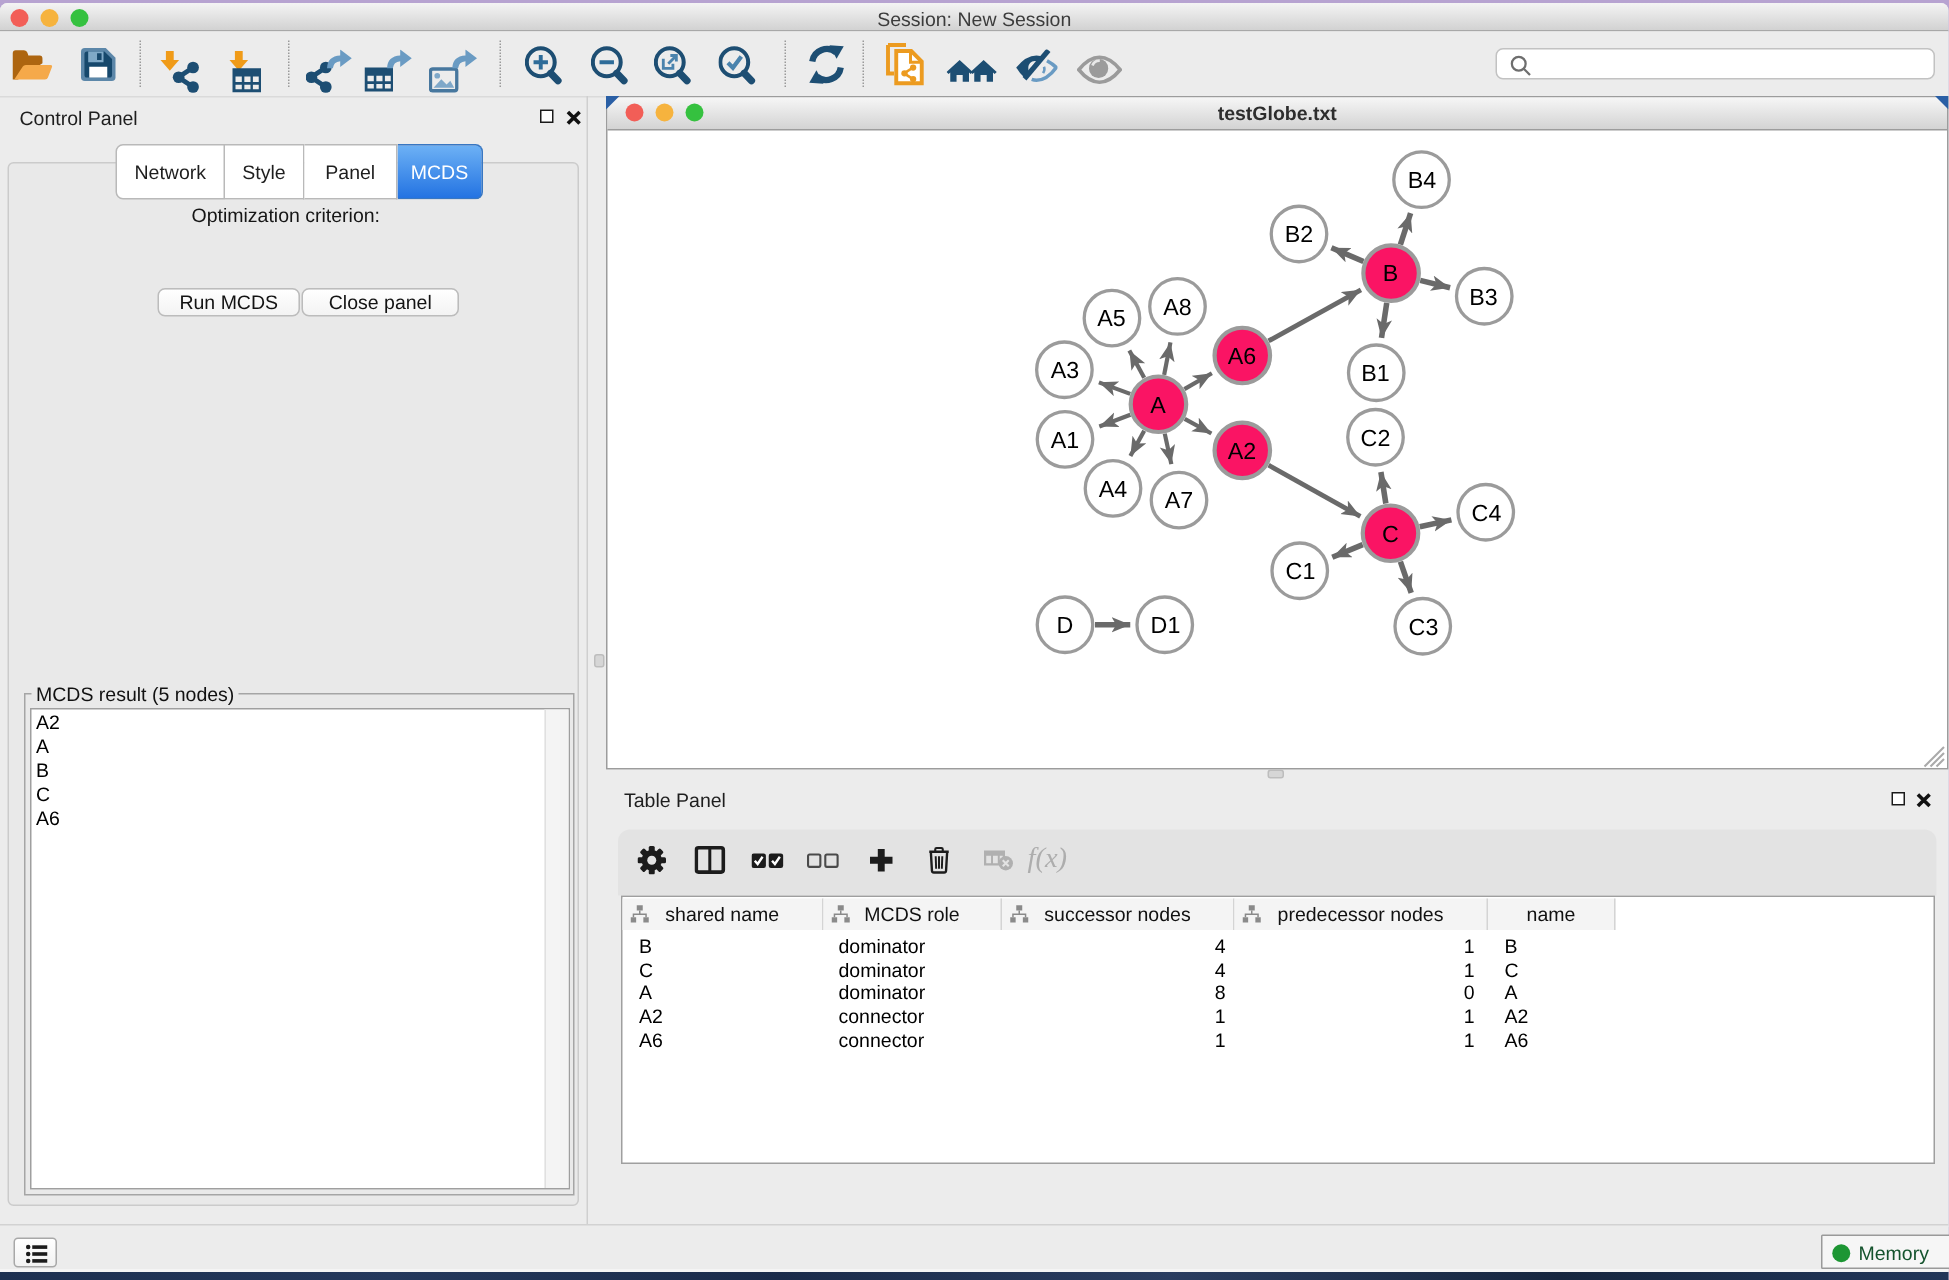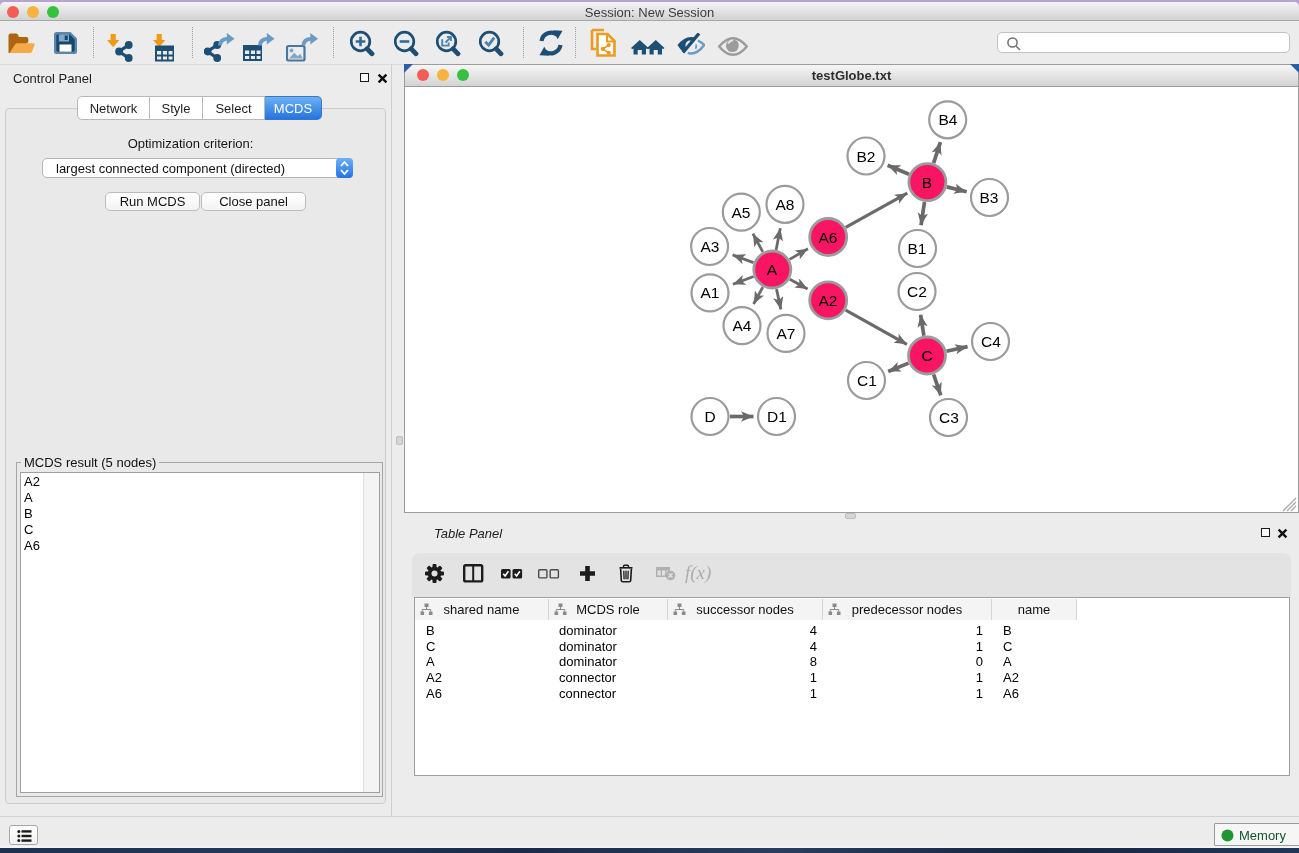--- a/index.html
+++ b/index.html
@@ -20,21 +20,21 @@
 .sep { position:absolute; top:6px; height:31px; width:0;
   border-left:1px dotted #9a9a9a; }
 #search { position:absolute; left:997px; top:11px; width:293px; height:21px;
   background:#fff; border:1px solid #c2c2c2; border-radius:5px; }
 
 #main { position:absolute; left:0; top:62px; width:1299px; height:754px;
   background:#ececec; }
 #vline { position:absolute; left:391px; top:0; width:1px; height:752px; background:#cfcfcf; }
 
 #cp-title { position:absolute; left:13px; top:8px; font-size:13px; color:#1e1e1e; }
-.paneltabs { position:absolute; display:flex; height:24px; font-size:13px; z-index:5; }
+.paneltabs { position:absolute; display:flex; height:37px; font-size:13px; z-index:5; }
 .ptab { background:#fff; border:1px solid #b9b9b9; border-left:none;
   display:flex; align-items:center; justify-content:center; color:#1e1e1e; }
 .ptab.first { border-left:1px solid #b9b9b9; border-radius:5px 0 0 5px; }
 .ptab.last { border-radius:0 5px 5px 0; }
 .ptab.sel { background:linear-gradient(#6db1f5,#2373e2); border-color:#3877c2; color:#fff; }
 #cp-box { position:absolute; left:5px; top:44px; width:381px; height:696px;
   background:#e9e9e9; border:1px solid #cbcbcb; border-radius:4px; }
 #opt-label { position:absolute; left:0; top:72px; width:381px; text-align:center;
   font-size:13px; color:#161616; }
 #dropdown { position:absolute; left:42px; top:94px; width:311px; height:20px;
@@ -61,21 +61,21 @@
 #nw-title { position:absolute; left:0; top:0; width:100%; height:22px;
   background:linear-gradient(#f6f6f6,#d3d3d3); border-bottom:1px solid #9c9c9c; }
 #nw-title .t1 { left:12px; top:4px; background:#f25e57; }
 #nw-title .t2 { left:32px; top:4px; background:#f6b33e; }
 #nw-title .t3 { left:52px; top:4px; background:#35c13f; }
 #nw-text { position:absolute; left:0; top:3px; width:100%; text-align:center; font-size:13px;
   font-weight:bold; color:#2d2d2d; }
 .bluecorner { position:absolute; width:9px; height:9px; z-index:4; }
 
 #tablepanel { position:absolute; left:392px; top:457px; width:907px; height:293px; }
-#tp-title { position:absolute; left:42px; top:8px; font-size:13px; color:#1e1e1e;font-style:italic; }
+#tp-title { position:absolute; left:24px; top:8px; font-size:13px; color:#1e1e1e; }
 #tp-toolbar { position:absolute; left:20px; top:32px; width:879px; height:44px;
   background:#e3e3e3; border-radius:8px 8px 0 0; }
 #tp-table { position:absolute; left:22px; top:76px; width:876px; height:179px;
   background:#fff; border:1px solid #9f9f9f; font-size:13px; }
 .th { position:absolute; top:1px; height:21px; background:#f4f4f4;
   border-right:1px solid #d4d4d4; display:flex; align-items:center;
   justify-content:center; color:#111; }
 .th > svg { position:absolute; left:5px; top:4px; }
 .th > span { margin:0 !important;text-align:center; }
 .cell { position:absolute; height:16px; color:#000; }
@@ -243,34 +243,25 @@
       <div style="position:absolute;left:396px;top:372px;width:7px;height:9px;background:#d6d6d6;border:1px solid #bdbdbd;border-radius:2px;"></div>
       <div style="position:absolute;left:845px;top:449px;width:11px;height:6px;background:#d6d6d6;border:1px solid #bdbdbd;border-radius:2px;"></div>
     <div id="cp-title" style="left:13px;top:7px;">Control Panel</div>
     <div class="sqico" style="left:360px;top:9px;"></div>
     <div class="xico" style="left:377px;top:9px;"><svg width="11" height="11" viewBox="0 0 11 11">
           <path d="M1.6 1.6 L9.4 9.4 M9.4 1.6 L1.6 9.4" stroke="#111" stroke-width="2.4"></path>
         </svg></div>
     <div class="paneltabs" style="left:77px; top:32px;">
       <div class="ptab first" style="width:73px;">Network</div>
       <div class="ptab" style="width:53px;">Style</div>
-      <div class="ptab" style="width:62px;">Select</div>
+      <div class="ptab" style="width:62px;">Panel</div>
       <div class="ptab sel last" style="width:57px;">MCDS</div>
     </div>
     <div id="cp-box"></div>
     <div id="opt-label">Optimization criterion:</div>
-    <div id="dropdown">
-        <span>largest connected component (directed)</span>
-      <div id="stepper">
-          <svg style="position:absolute;left:3px;top:2px" width="11" height="16" viewBox="0 0 11 16">
-            <path d="M2 6 L5.5 2 L9 6" fill="none" stroke="#fff" stroke-width="1.8"></path>
-            <path d="M2 10 L5.5 14 L9 10" fill="none" stroke="#fff" stroke-width="1.8"></path>
-          </svg>
-        </div>
-    </div>
     <div class="btn" style="left:93px; top:128px; width:95px;margin-left:12px;">Run MCDS</div>
     <div class="btn" style="left:201px; top:128px; width:105px;">Close panel</div>
     <div id="fieldset">
       <div id="fs-border"></div>
       <div id="fs-legend">MCDS result (5 nodes)</div>
       <div id="fs-list">A2<br>A<br>B<br>C<br>A6
         <div id="fs-scroll"></div>
       </div>
     </div>
     <div id="netwin">

